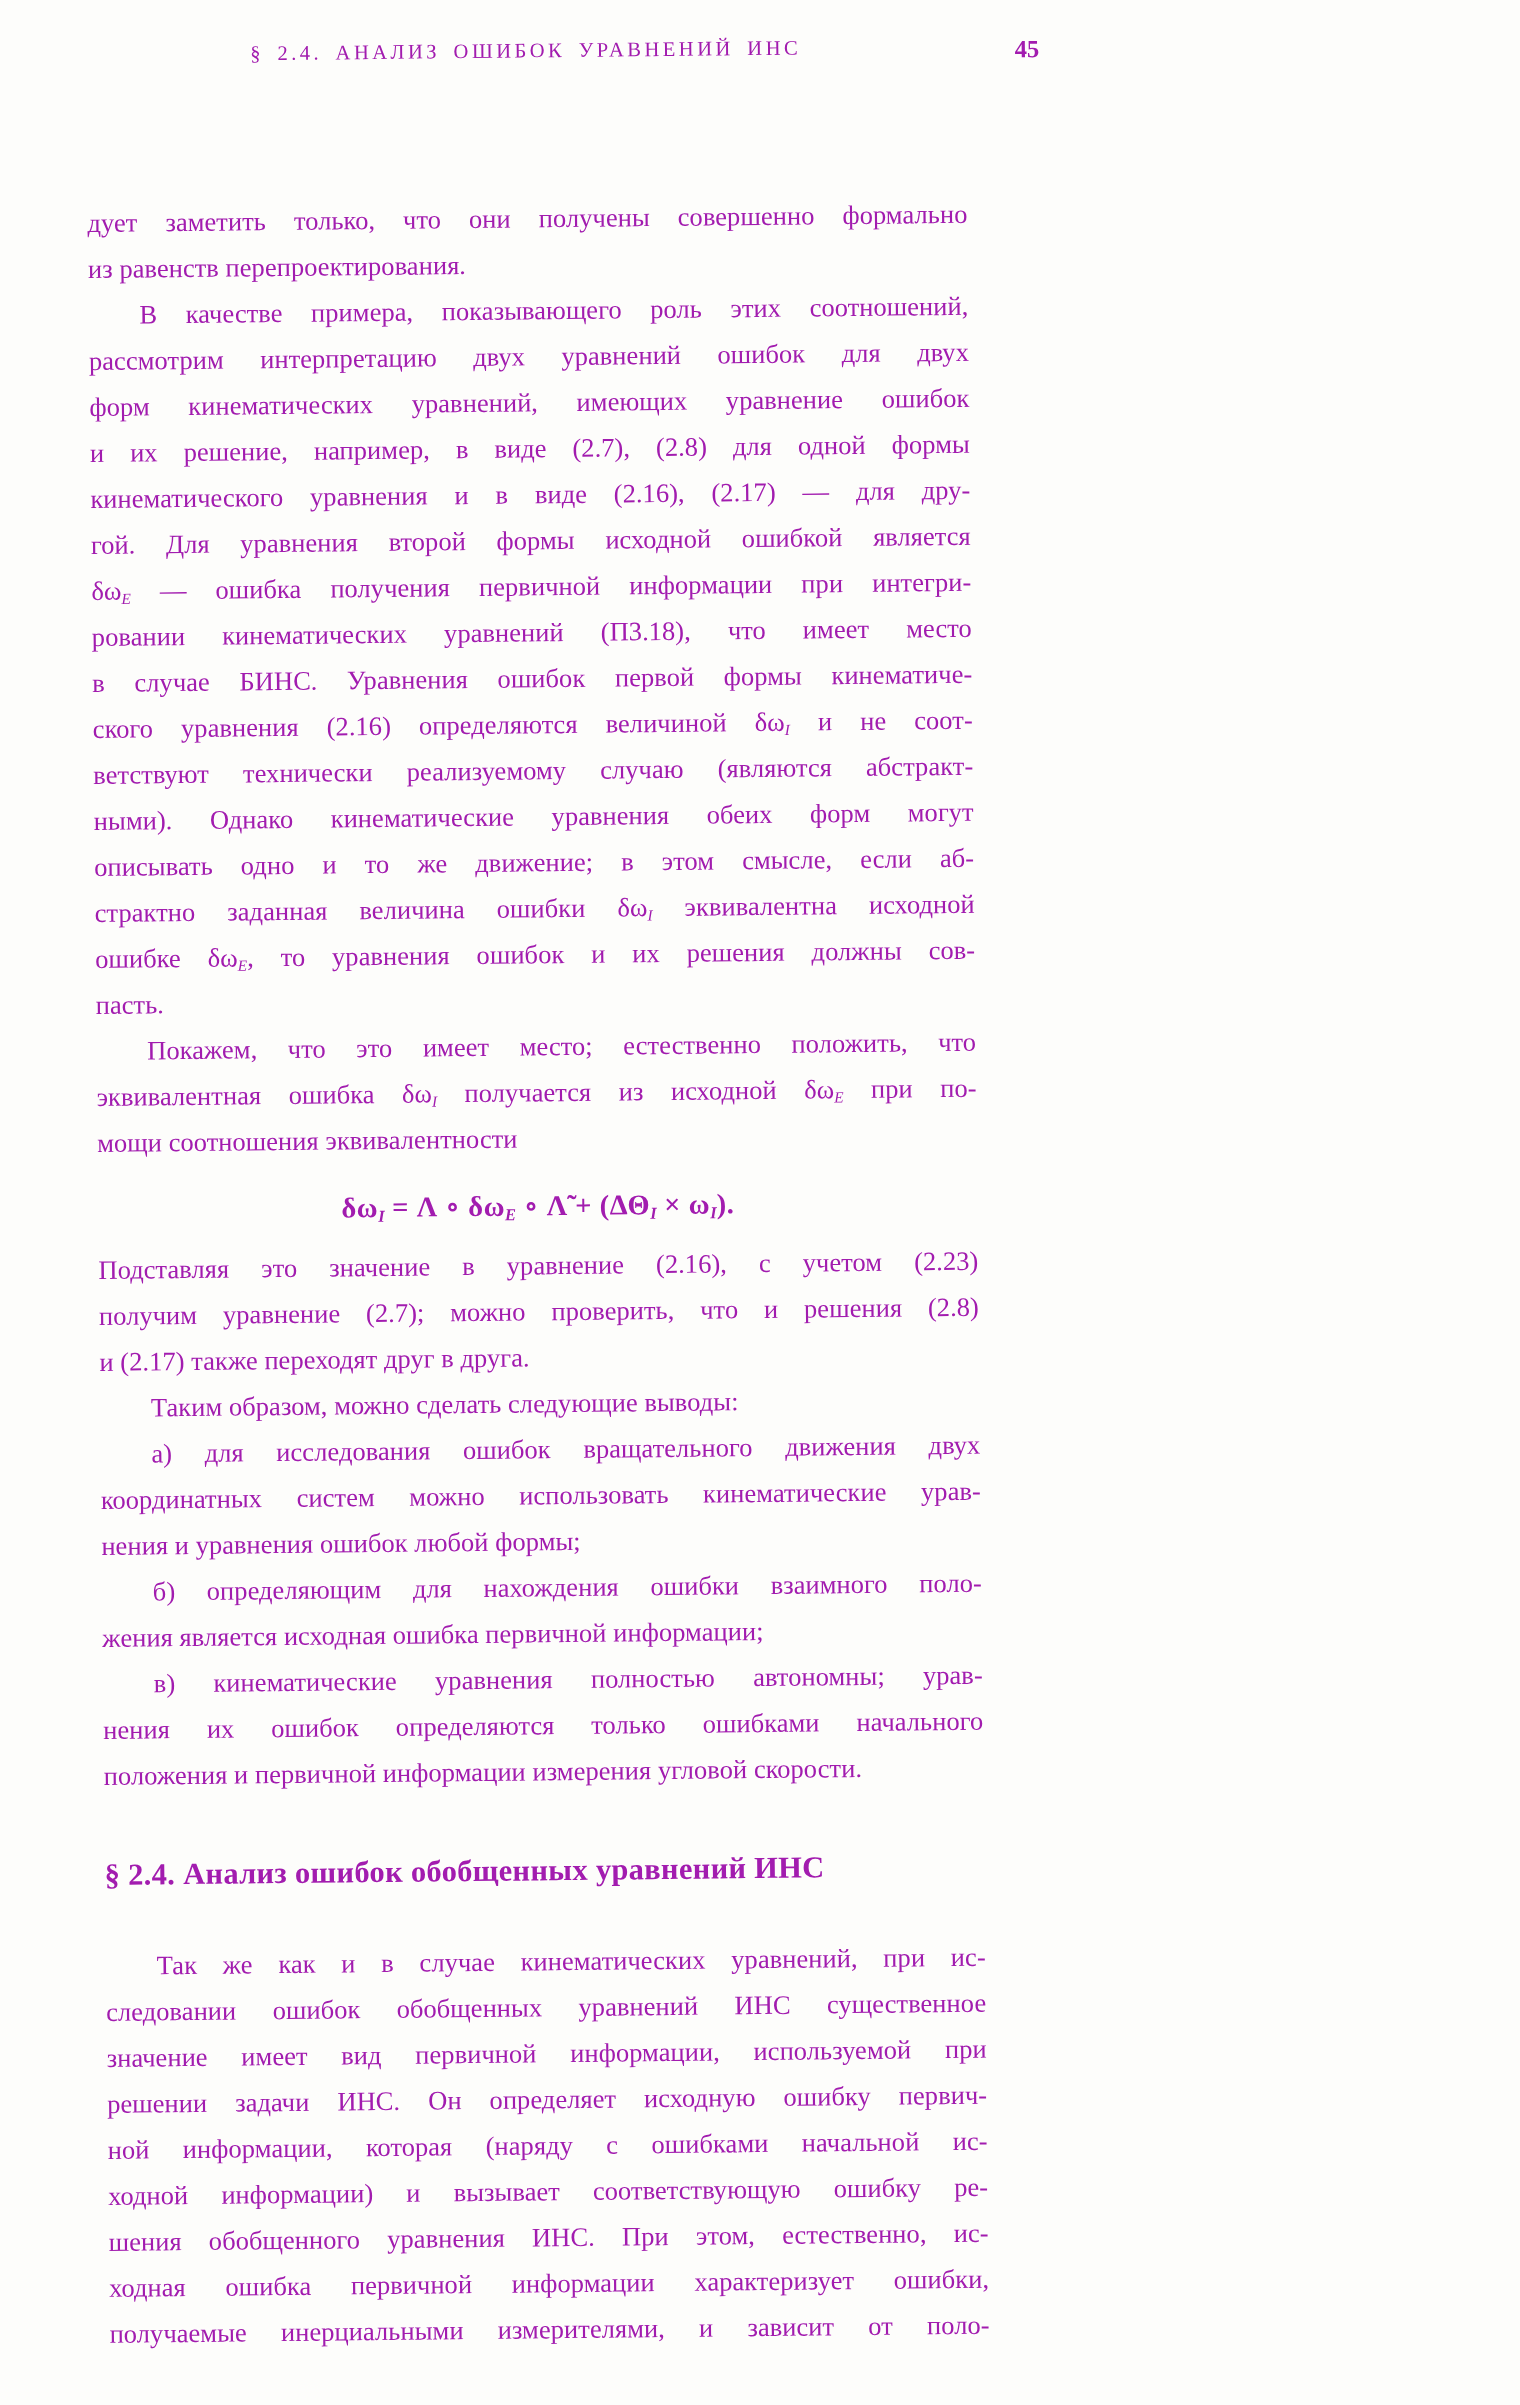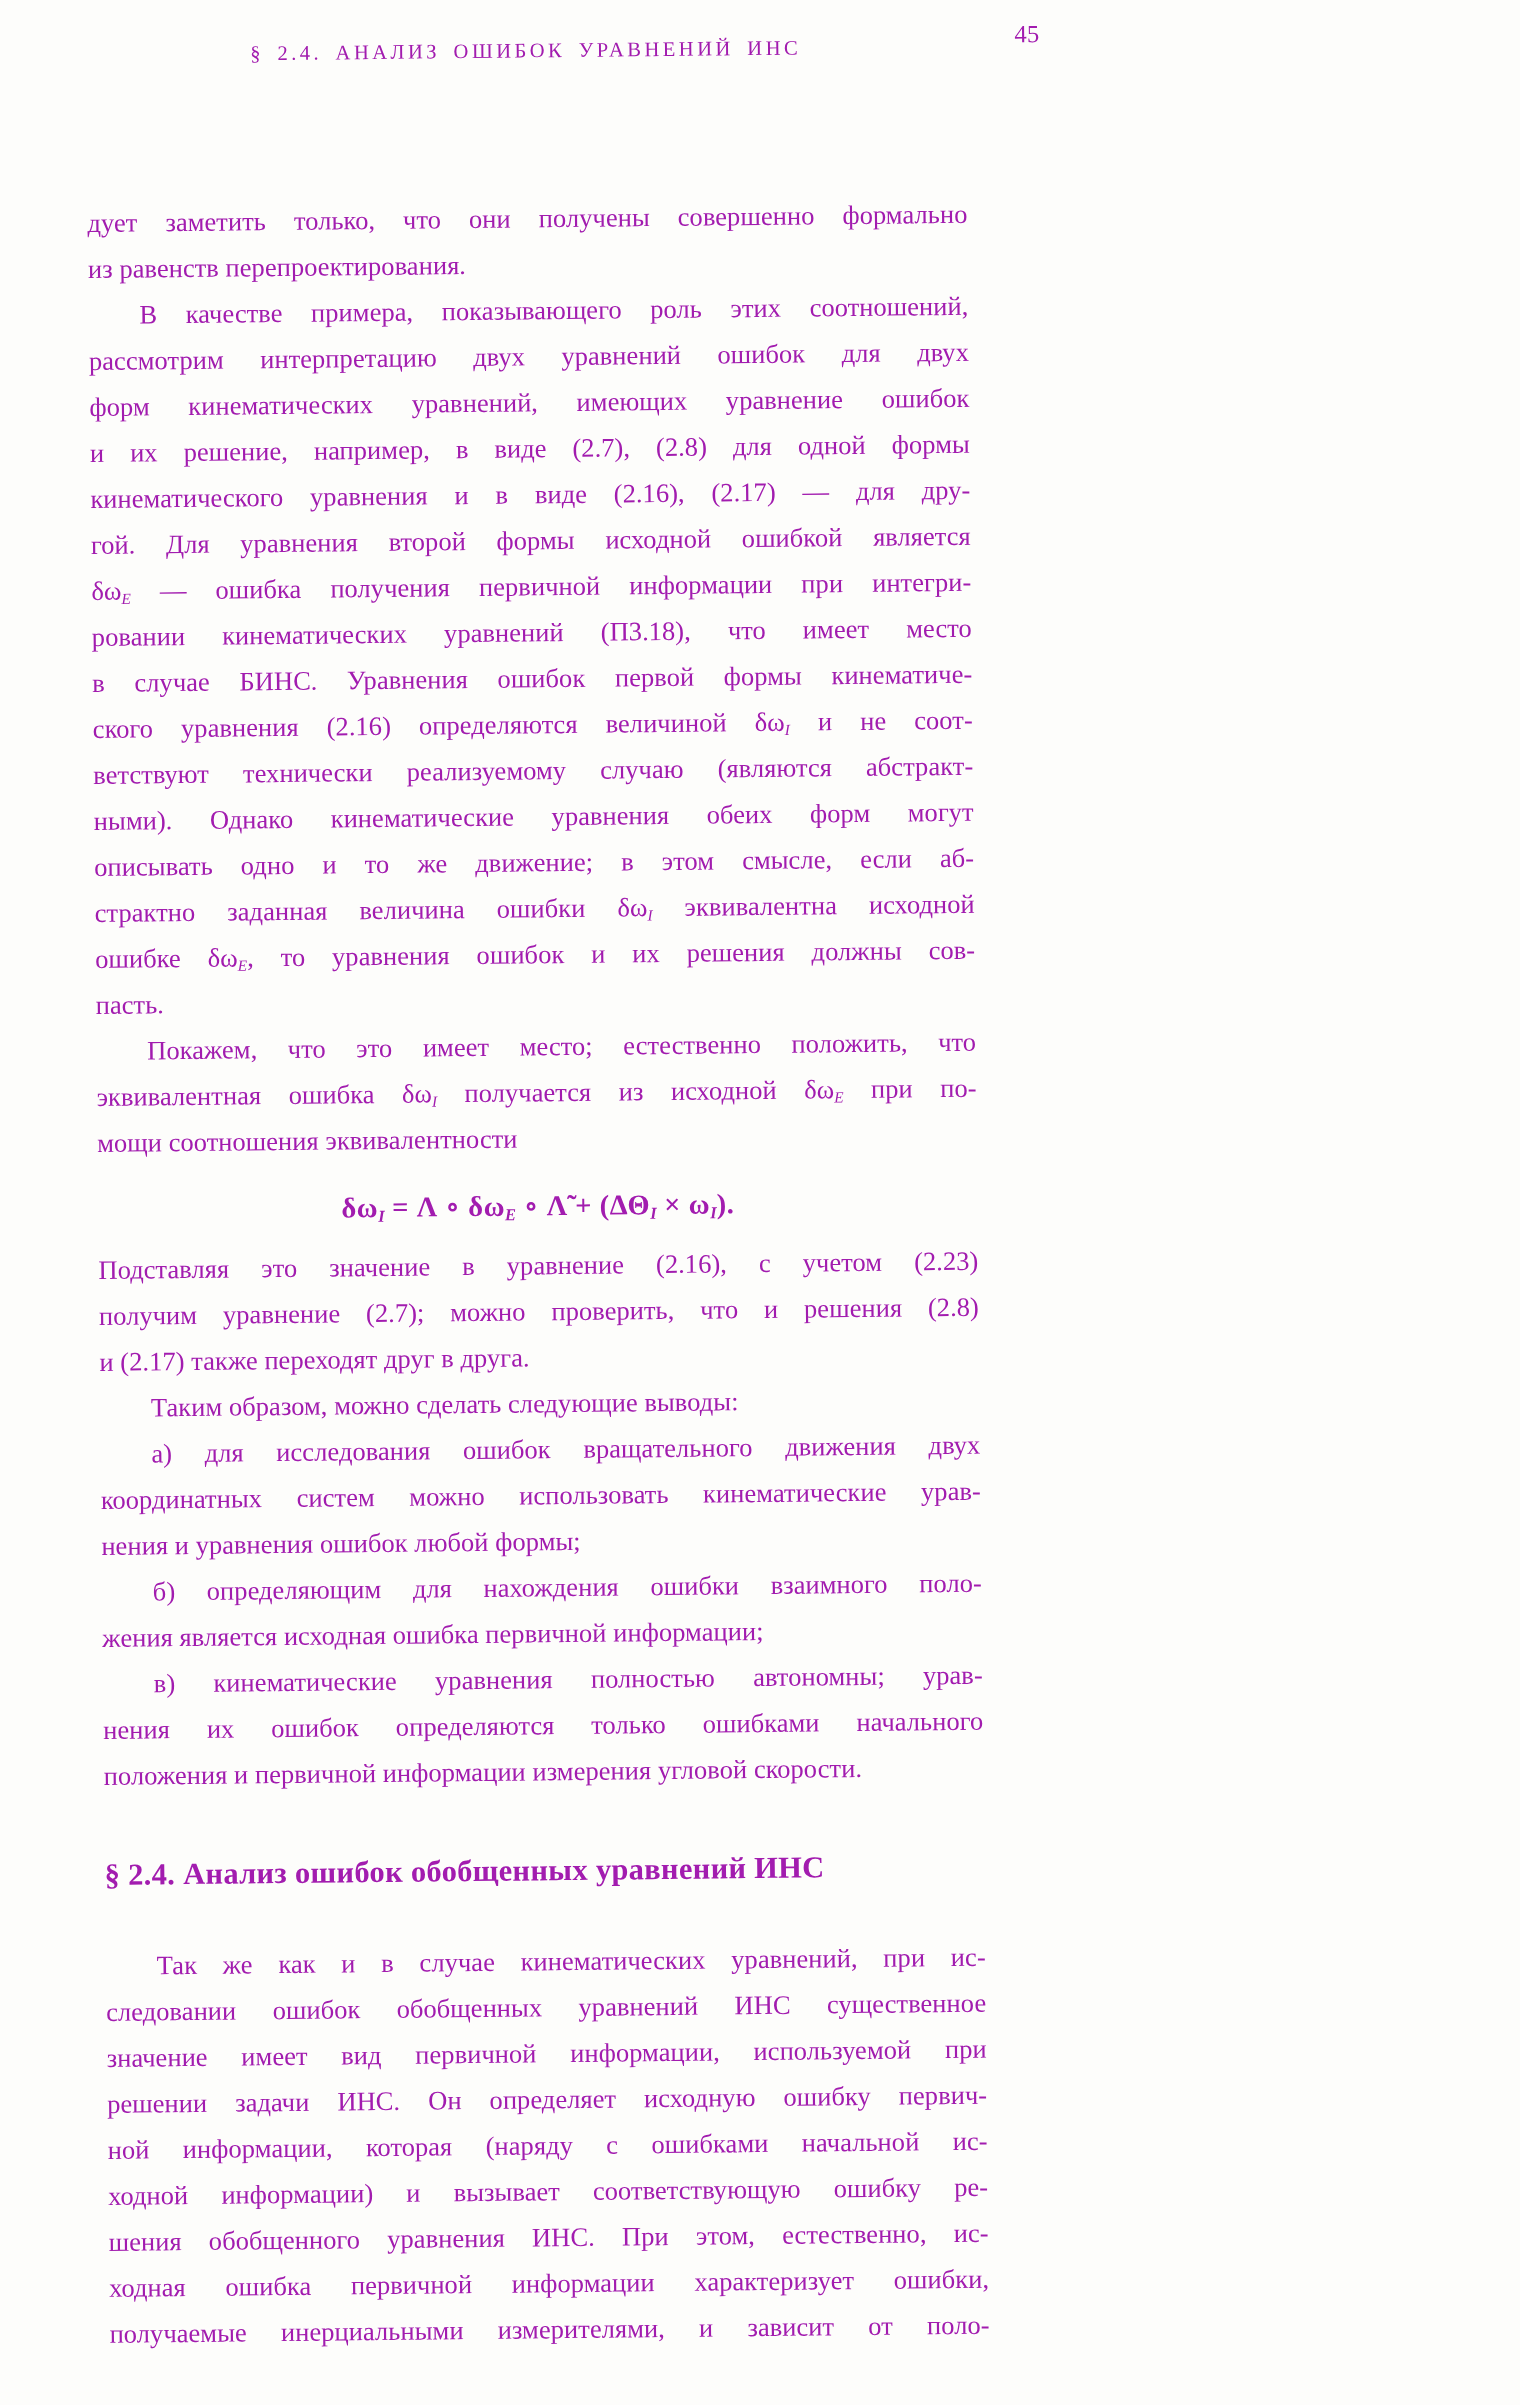--- a/index.html
+++ b/index.html
@@ -18,22 +18,23 @@
   }
   .running-header{
     position:absolute;left:99px;top:37px;width:880px;
     text-align:center;
     font-size:20.7px;
     letter-spacing:3.4px;
     word-spacing:4.9px;
     white-space:nowrap;
   }
   .page-number{
-    position:absolute;left:1028px;top:23px;
+    position:absolute;left:1028px;top:38px;
     font-size:24.6px;
+    font-weight:bold;
   }
   .text-block{
     position:absolute;left:99px;top:193px;width:880px;
     font-size:26.6px;line-height:46px;
   }
   .para{margin:0;}
   .tline{
     text-align:justify;
     text-align-last:justify;
     white-space:normal;

